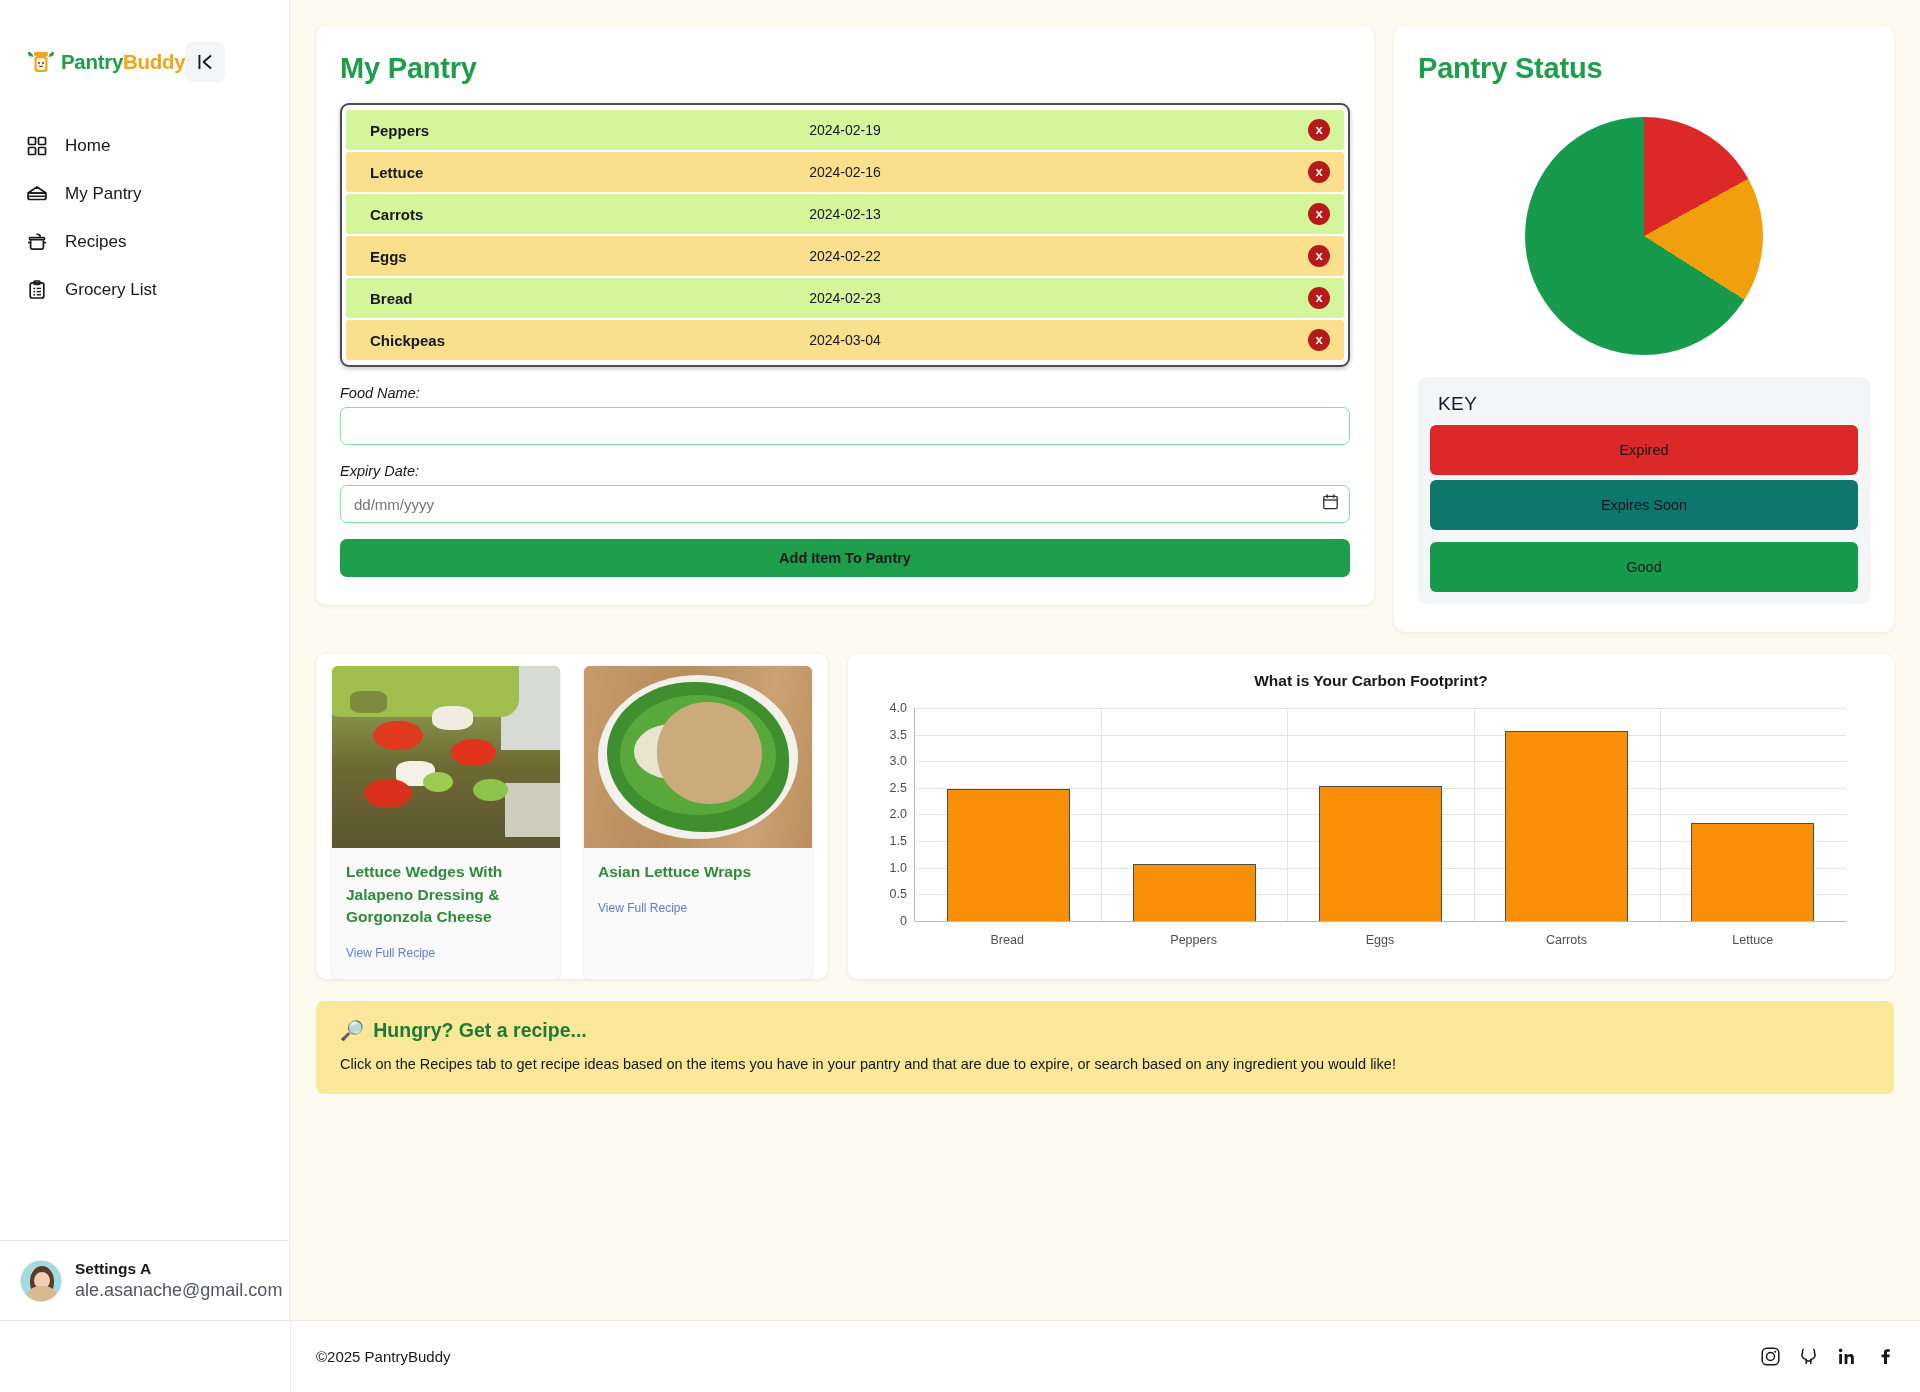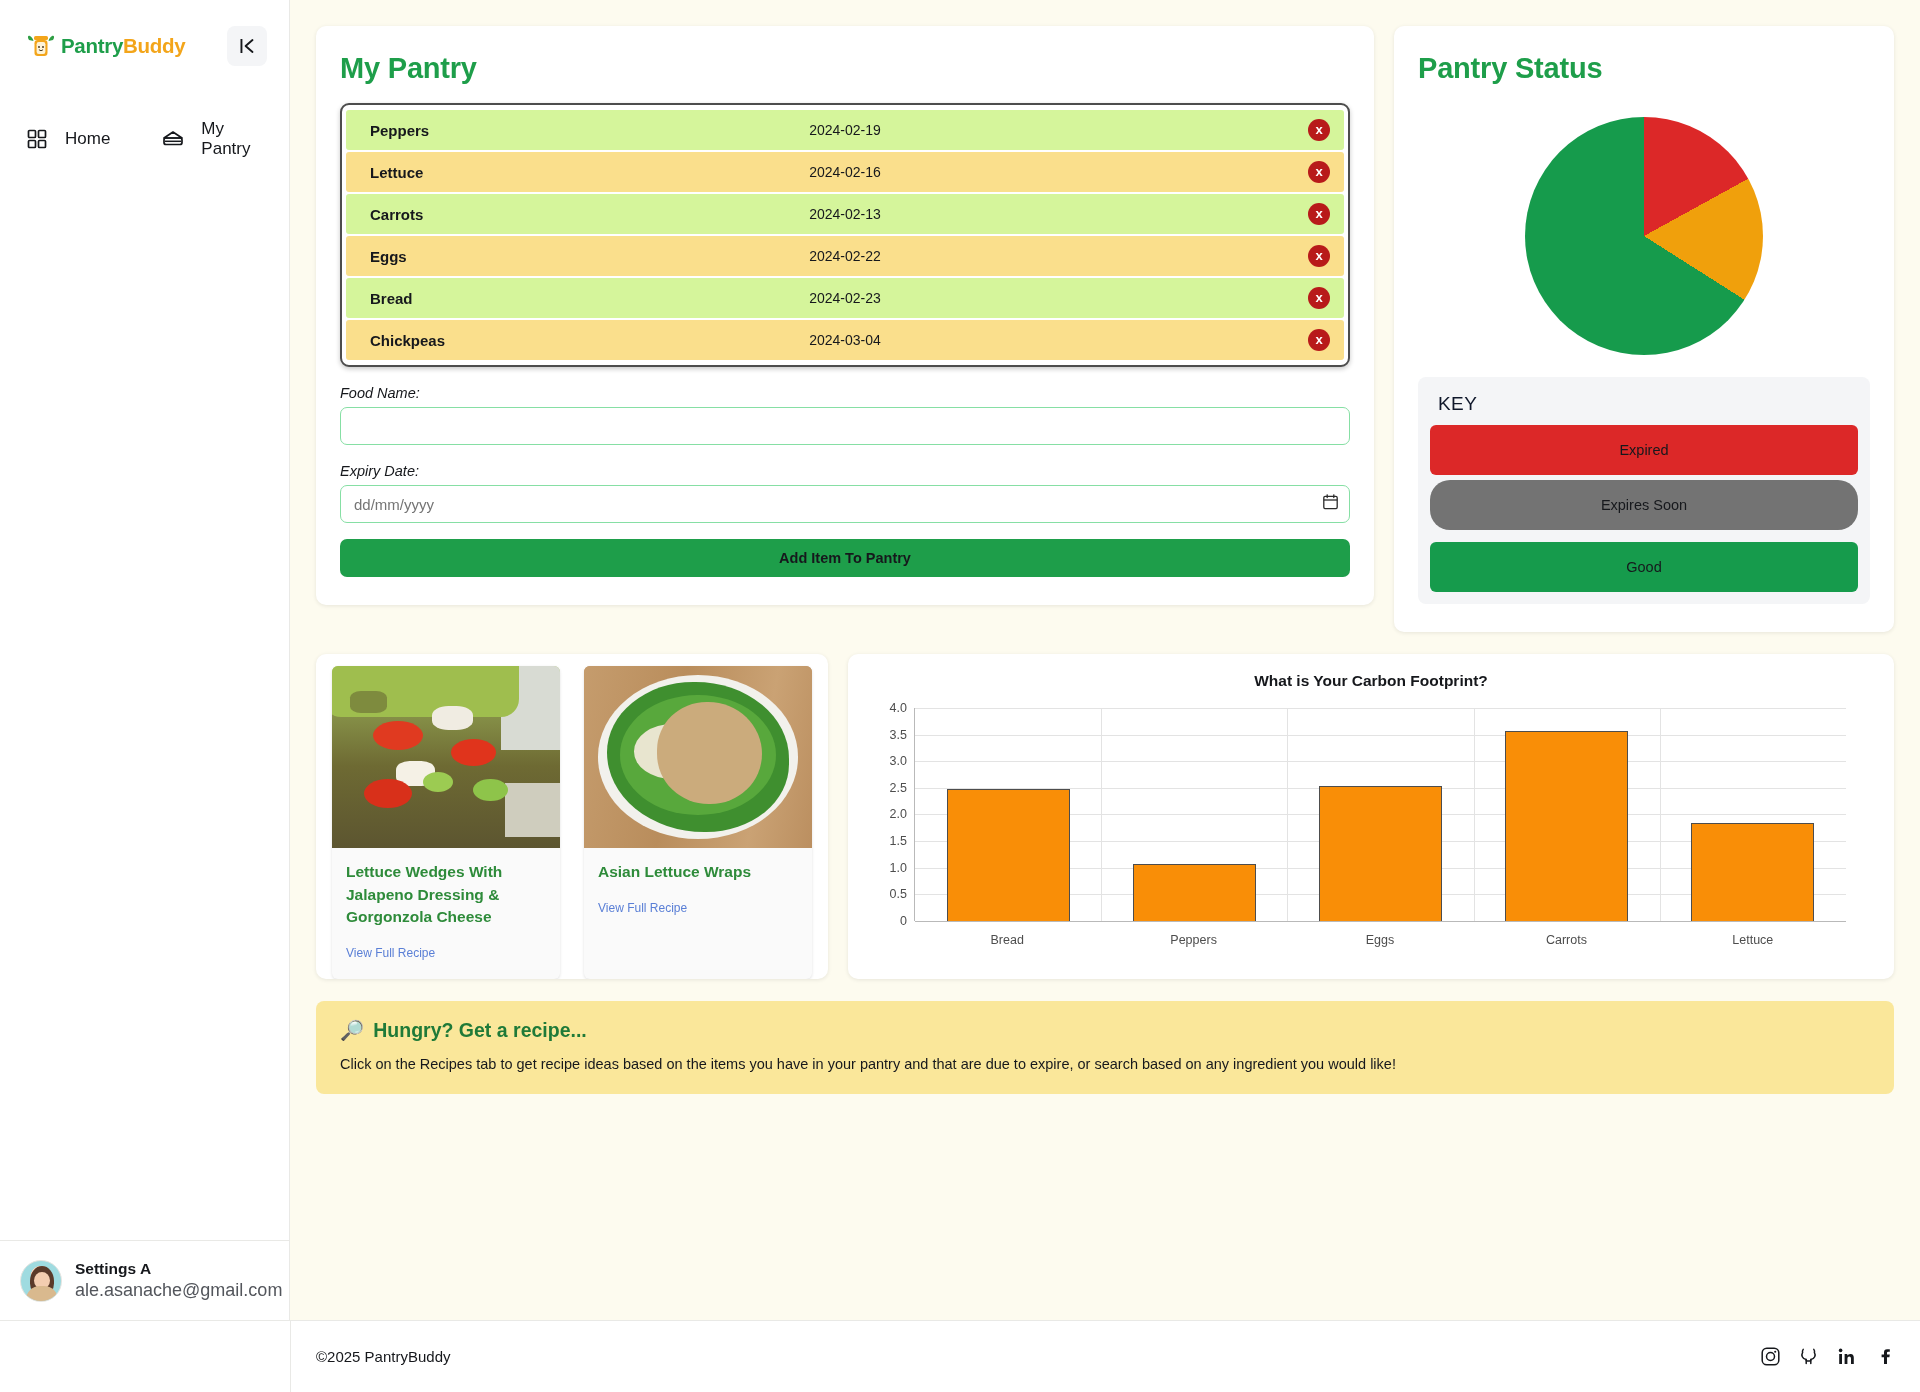--- a/index.html
+++ b/index.html
@@ -13,35 +13,35 @@
   .body-row { display: flex; flex: 1; min-height: 0; }
 
   
   .sidebar {
     width: 290px; flex: 0 0 290px;
     background: #ffffff;
     border-right: 1px solid #e9e9e6;
     display: flex; flex-direction: column;
   }
   .sidebar-top {
-    display: flex; align-items: center; justify-content: space-between;
-    padding: 26px 22px 0 26px;
+    display: flex; align-items: center; justify-content: flex-start;
+    padding: 42px 22px 0 26px;
   }
   .logo { display: flex; align-items: center; gap: 5px; }
   .logo-mark { width: 30px; height: 26px; position: relative; flex: 0 0 30px; }
   .logo-text { font-size: 20.5px; font-weight: bold; letter-spacing: -0.3px; }
   .logo-text .p1 { color: #1e9e4a; }
   .logo-text .p2 { color: #f3a51a; }
   .collapse-btn {
     width: 40px; height: 40px; border-radius: 8px; background: #f4f5f7;
     display: flex; align-items: center; justify-content: center;
     font-size: 19px; color: #16181c; cursor: pointer; border: none;
     font-family: "Liberation Sans", sans-serif;
   }
-  .nav { margin-top: 40px; display: flex; flex-direction: row; }
+  .nav { margin-top: 40px; display: flex; flex-direction: column; }
   .nav-item {
     display: flex; align-items: center; gap: 17px;
     padding: 13px 26px; cursor: pointer; color: #16181c;
     font-size: 17px;
   }
   .nav-icon { width: 22px; height: 22px; flex: 0 0 22px; display:flex; align-items:center; justify-content:center; }
   .nav-icon svg { display: block; }
 
   .sidebar-footer {
     margin-top: auto;
@@ -373,21 +373,21 @@
         <section class="card status-card">
           <h1 class="card-title">Pantry Status</h1>
 
           <div class="pie-wrap">
             <div class="pie" id="pieChart" style="background: conic-gradient(rgb(220, 40, 40) 0deg, rgb(220, 40, 40) 61.2deg, rgb(240, 160, 12) 61.2deg, rgb(240, 160, 12) 122.4deg, rgb(22, 155, 76) 122.4deg, rgb(22, 155, 76) 360deg);"></div>
           </div>
 
           <div class="key-box">
             <div class="key-title">KEY</div>
             <div class="key-row" id="keyRow0" style="background: rgb(220, 40, 40);">Expired</div>
-            <div class="key-row" id="keyRow1" style="background: #737373; border-radius: 20px;">Expires Soon</div>
+            <div class="key-row" id="keyRow1" style="background: #0f766e;">Expires Soon</div>
             <div class="key-row" id="keyRow2" style="background: rgb(22, 155, 76);">Good</div>
           </div>
         </section>
       </div>
 
       <div class="bottom-grid">
 
         <section class="card recipes-card">
           <div class="recipes-inner">
             <article class="recipe-card">

